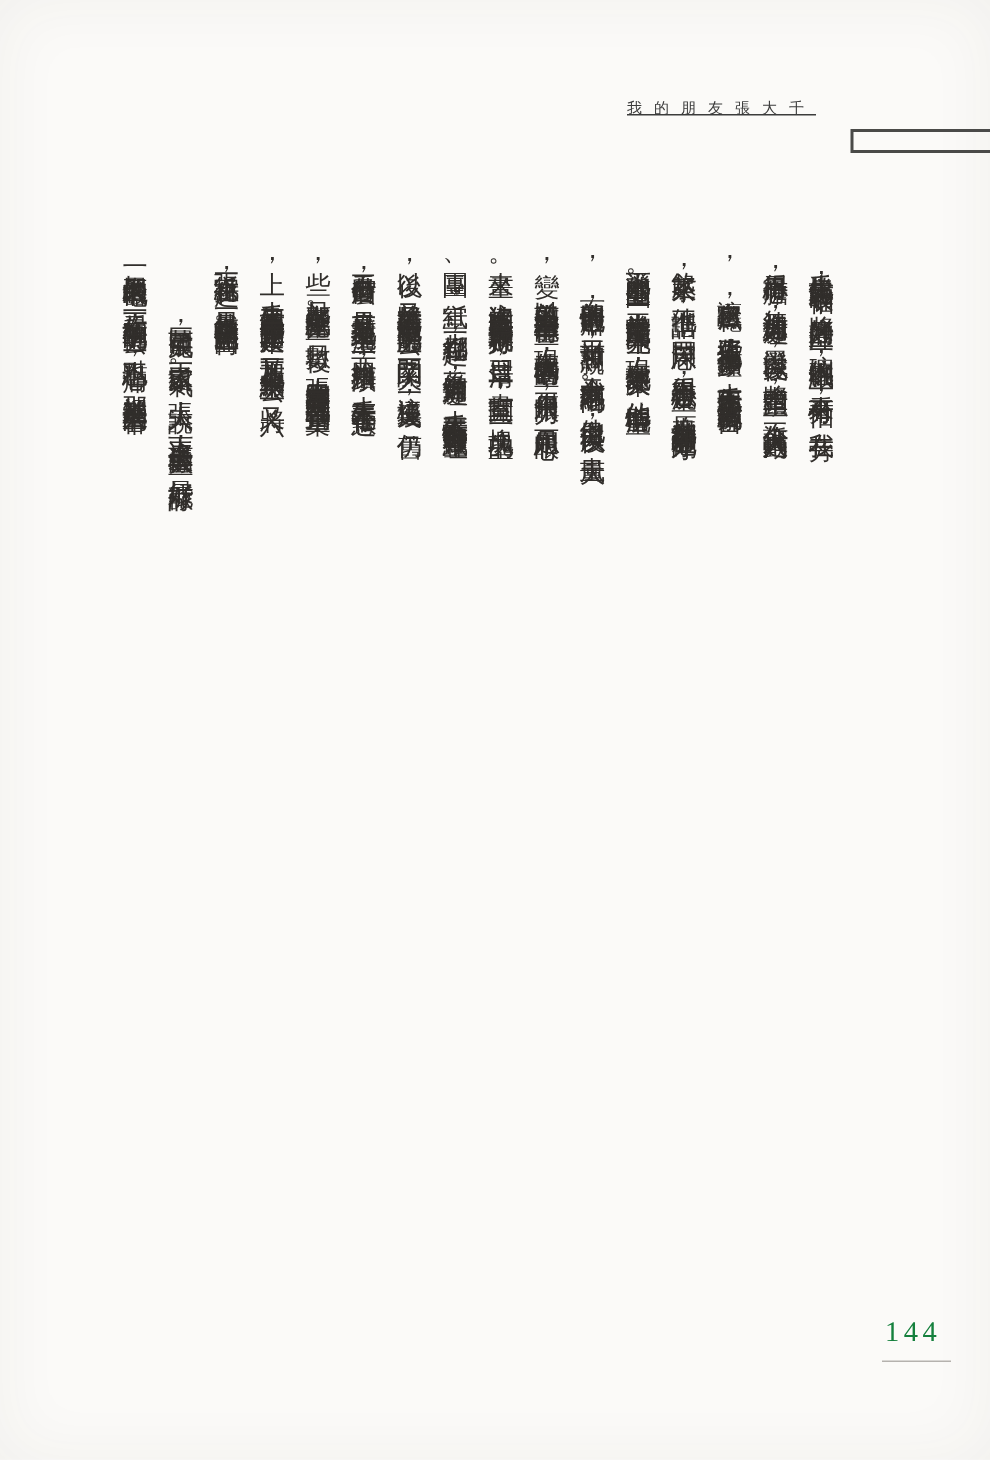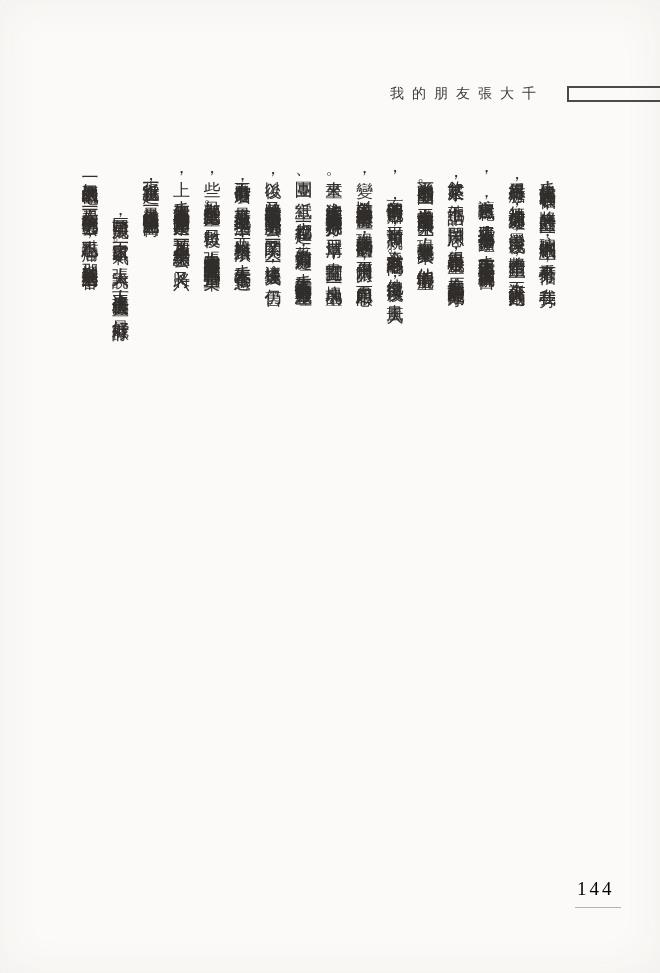--- a/index.html
+++ b/index.html
@@ -12,26 +12,27 @@
     height: 973px;
     background: #fbfaf8;
     overflow: hidden;
     font-family: "Liberation Serif", "DejaVu Serif", serif;
     color: #2b2b2b;
     box-shadow: inset 0 0 45px rgba(60,55,45,0.05);
   }
   
   .running-title {
     position: absolute;
-    top: 85px;
+    top: 65px;
     right: 116px;
-    font-size: 14px;
+    font-size: 10px;
     letter-spacing: 8px;
     color: #3c3c3c;
     white-space: nowrap;
+    text-decoration: underline;
   }
   .header-box {
     position: absolute;
     top: 86px;
     left: 567px;
     width: 110px;
     height: 12px;
     border: 2px solid #4a4a48;
     background: transparent;
   }
@@ -49,25 +50,25 @@
     letter-spacing: 1.1px;
     color: #312e2b;
   }
   .text-block p {
     margin: 0;
     padding: 0;
   }
   
   .page-number {
     position: absolute;
-    left: 575px;
+    left: 588px;
     top: 878px;
     font-size: 19px;
     letter-spacing: 3px;
-    color: #000000;
+    color: #15803d;
     padding: 0 6px 7px 2px;
     border-bottom: 1.5px solid #b5b2ae;
   }
 </style>
 </head>
 <body>
 
 <div class="page">
 
   <span class="running-title">我的朋友張大千</span>

